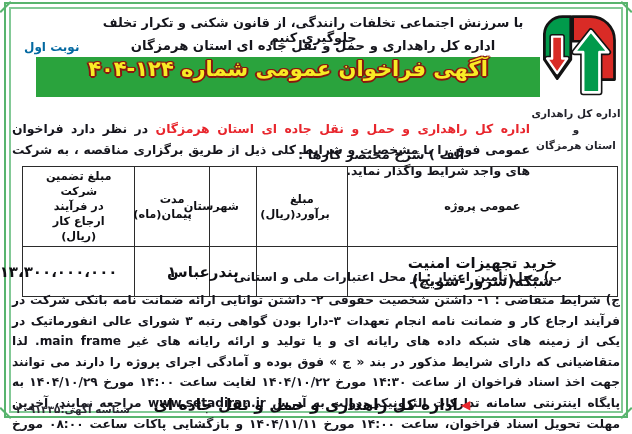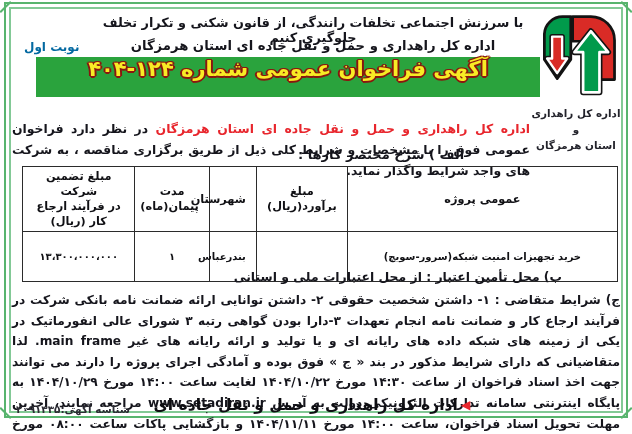--- a/index.html
+++ b/index.html
@@ -41,23 +41,23 @@
   .intro{position:absolute;left:12px;top:106px;width:518px;
     font-weight:bold;font-size:12.4px;line-height:21px;text-align:justify;}
   .intro .red{color:#e8262d;}
   .section-a{position:absolute;left:298px;top:147px;
     font-weight:bold;font-size:13px;}
 
   
   .worktable{position:absolute;left:22px;top:166px;width:596px;
     border-collapse:collapse;table-layout:fixed;}
   .worktable th,.worktable td{border:1.6px solid #2b2b2b;text-align:center;
-    vertical-align:middle;font-weight:bold;color:#101014;padding:2px 10px;}
+    vertical-align:middle;font-weight:bold;color:#101014;padding:2px 17px;}
   .worktable th{height:41px;font-size:11.3px;line-height:15px;}
-  .worktable td{height:45px;font-size:10px;}
+  .worktable td{height:45px;font-size:15px;}
   .pre-line{white-space:pre-line;}
   .col-subject{width:45.4%;} .col-estimate{width:15.3%;} .col-county{width:7.9%;}
   .col-duration{width:12.5%;} .col-guarantee{width:18.9%;}
 
   
   .section-b{position:absolute;left:12px;top:269px;width:550px;
     font-weight:bold;font-size:12.4px;}
   .section-c{position:absolute;left:12px;top:290px;width:608px;
     font-weight:bold;font-size:12.2px;line-height:20.6px;text-align:justify;}
 

